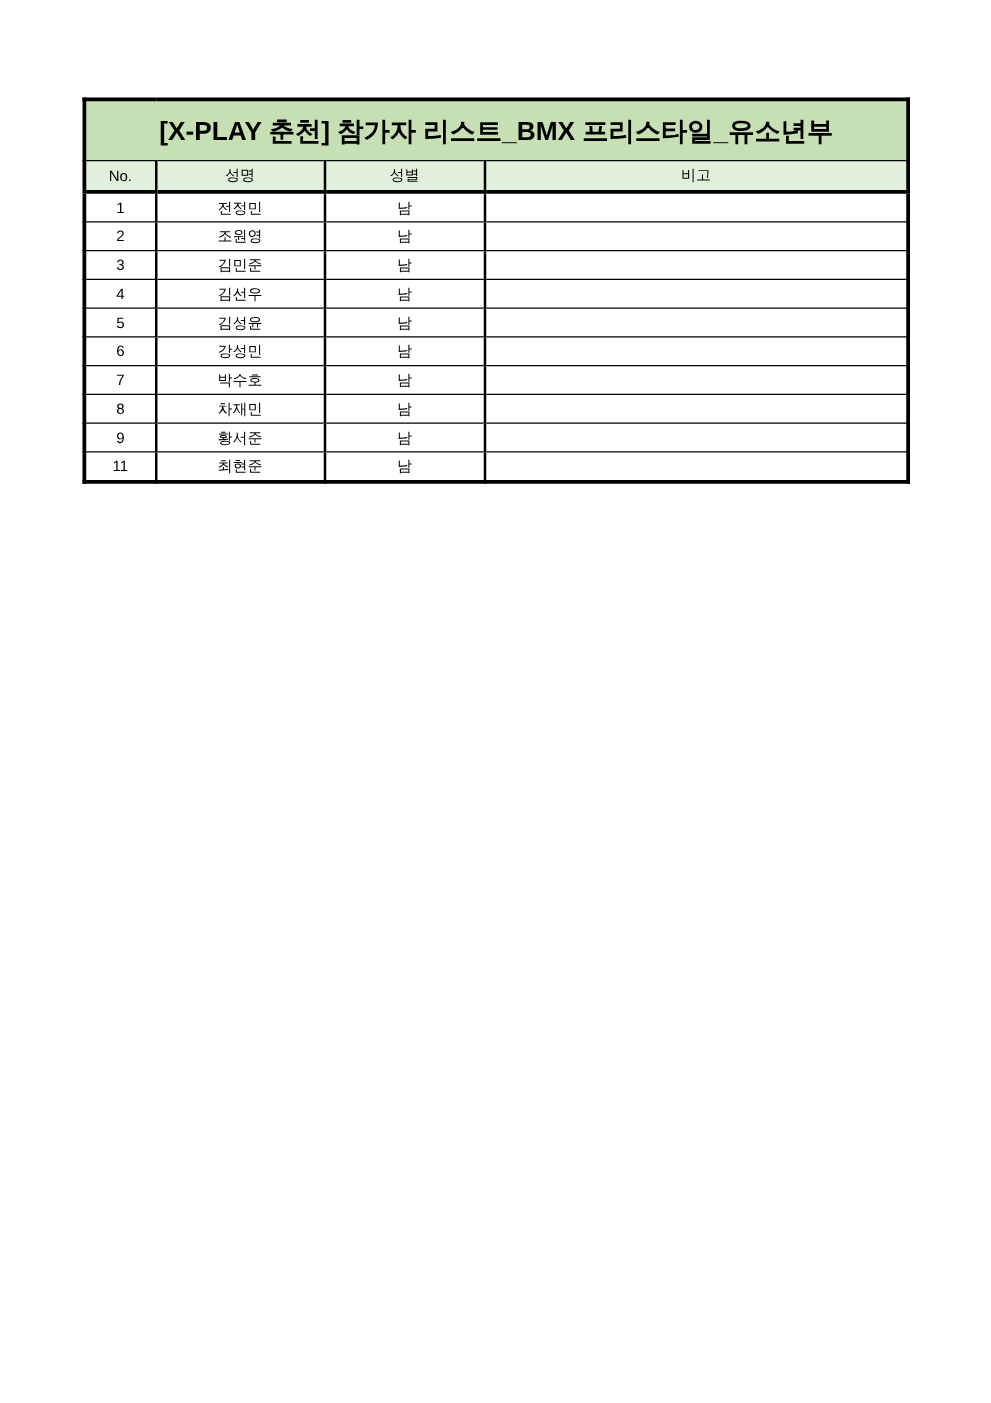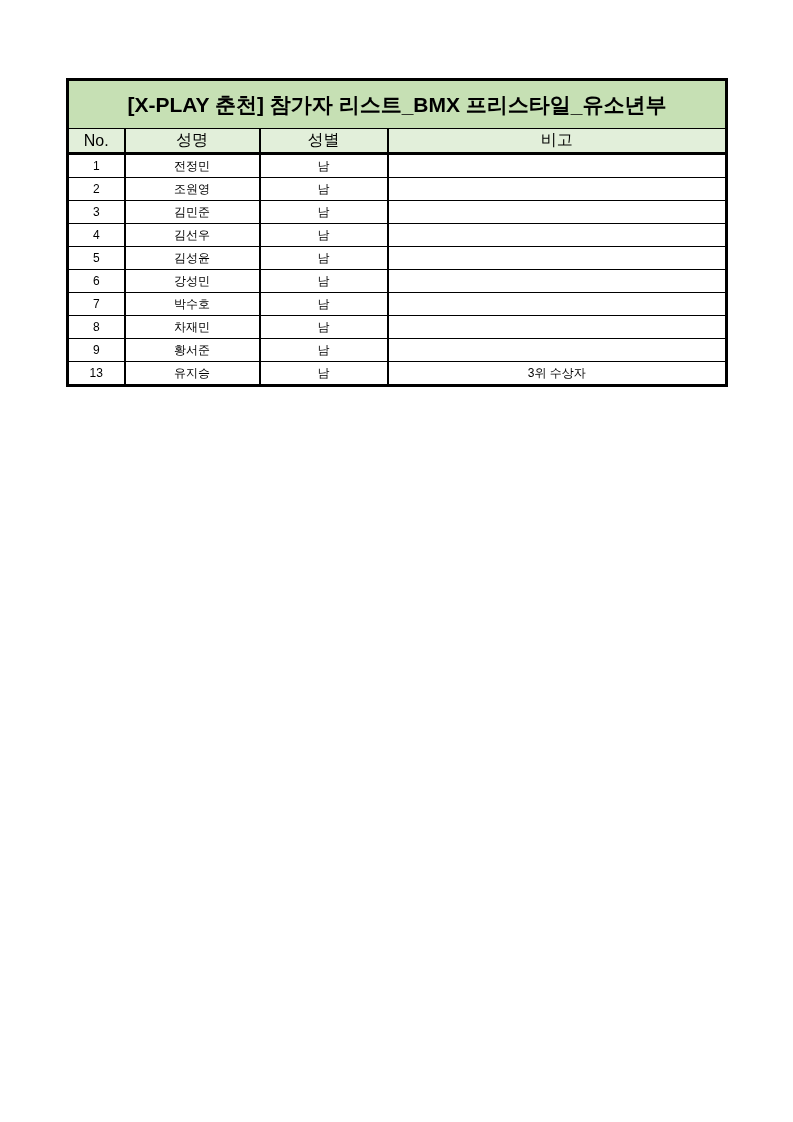--- a/index.html
+++ b/index.html
@@ -44,21 +44,21 @@
     vertical-align: middle;
     font-size: 21px;
     font-weight: bold;
     letter-spacing: 0px;
     border-bottom: 2px solid #000000;
     padding: 0;
   }
   tr.header-row th {
     background: #e2efda;
     height: 23px;
-    font-size: 16px;
+    font-size: 12px;
     font-weight: normal;
     text-align: center;
     vertical-align: middle;
     border-left: 2px solid #000000;
     border-right: 2px solid #000000;
     border-bottom: 3px solid #000000;
     padding: 0;
   }
   tr.data-row td {
     height: 22px;
@@ -145,20 +145,20 @@
         <td>남</td>
         <td></td>
       </tr>
       <tr class="data-row">
         <td>9</td>
         <td>황서준</td>
         <td>남</td>
         <td></td>
       </tr>
       <tr class="data-row">
-        <td>13</td>
-        <td>유지승</td>
+        <td>11</td>
+        <td>최현준</td>
         <td>남</td>
-        <td>3위 수상자</td>
+        <td></td>
       </tr>
     </tbody>
   </table>
 </div>
 
 </body></html>

